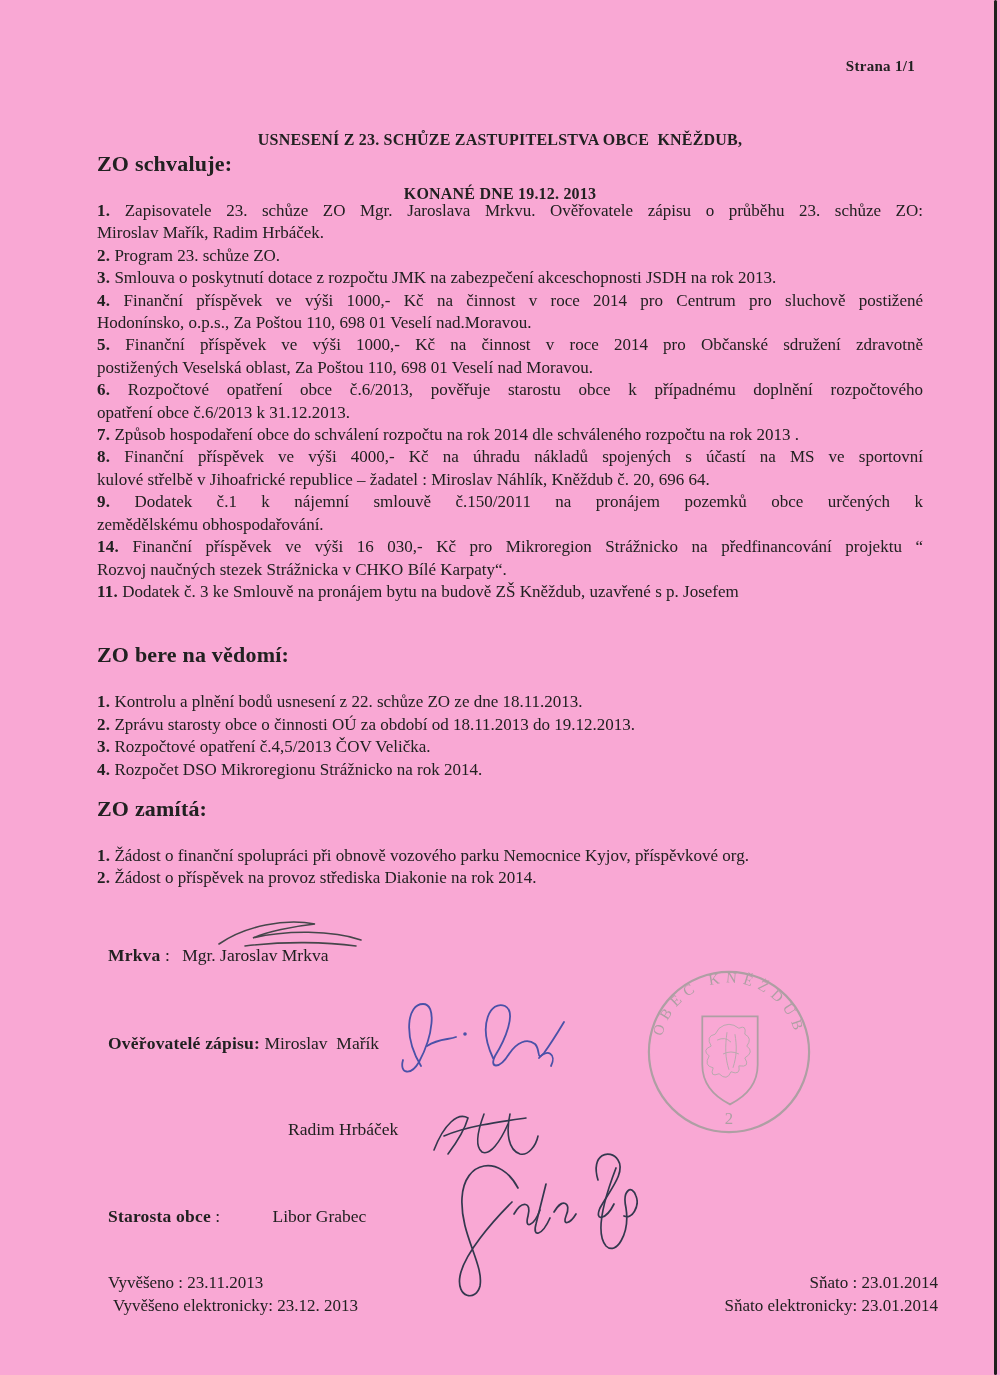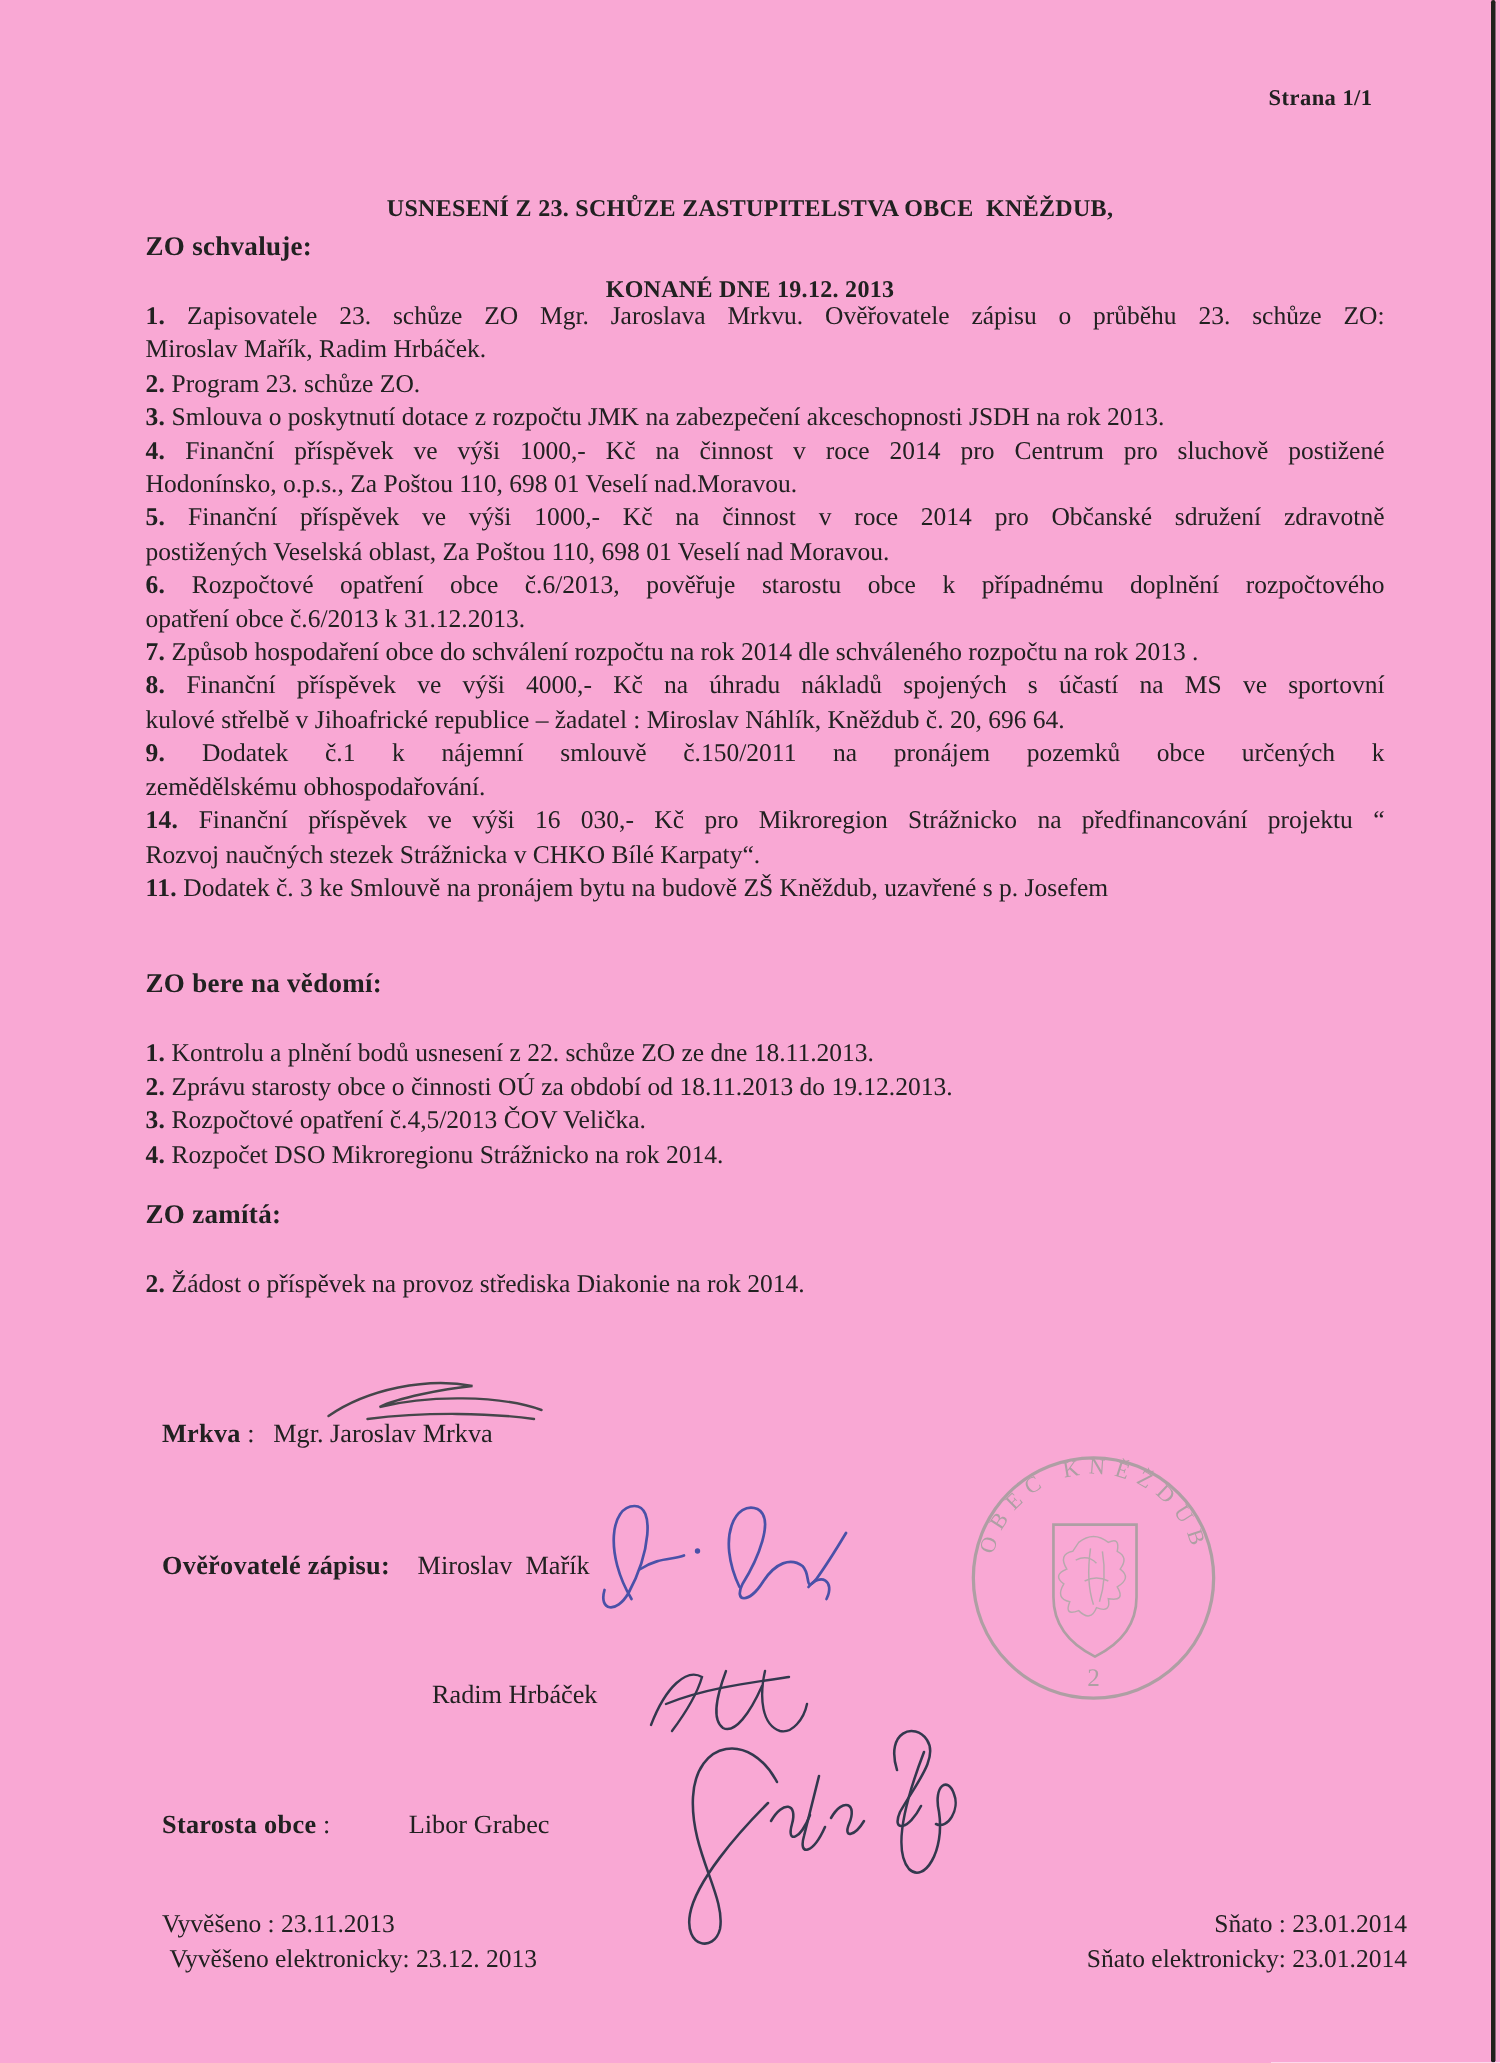--- a/index.html
+++ b/index.html
@@ -22,21 +22,21 @@
   }
   .title{
     position:absolute;top:95px;left:0;width:100%;
     text-align:center;font-weight:bold;font-size:16px;line-height:18px;
     white-space:pre-wrap;letter-spacing:.2px;
   }
   #sections{
     position:absolute;top:152px;left:97px;width:826px;
   }
   .section .heading{
-    font-weight:bold;font-size:18px;line-height:24px;margin-bottom:24px;
+    font-weight:bold;font-size:22px;line-height:24px;margin-bottom:24px;
     letter-spacing:.2px;
   }
   .section{margin-top:0;}
   #sections .section:nth-child(2){margin-top:40px;}
   #sections .section:nth-child(3){margin-top:16px;}
   .ln{
     font-size:17px;line-height:22.4px;
   }
   .ln b{letter-spacing:.2px;}
   .just{text-align:justify;text-align-last:justify;}
@@ -88,40 +88,41 @@
       </div>
       <div class="section">
         <div class="heading">ZO bere na vědomí:</div>
         <div class="ln"><b>1.</b> Kontrolu a plnění bodů usnesení z 22. schůze ZO ze dne 18.11.2013.</div>
         <div class="ln"><b>2.</b> Zprávu starosty obce o činnosti OÚ za období od 18.11.2013 do 19.12.2013.</div>
         <div class="ln"><b>3.</b> Rozpočtové opatření č.4,5/2013 ČOV Velička.</div>
         <div class="ln"><b>4.</b> Rozpočet DSO Mikroregionu Strážnicko na rok 2014.</div>
       </div>
       <div class="section">
         <div class="heading">ZO zamítá:</div>
+        <div class="ln"><b>1.</b> Žádost o finanční spolupráci při obnově vozového parku Nemocnice Kyjov, příspěvkové org.</div>
         <div class="ln"><b>2.</b> Žádost o příspěvek na provoz střediska Diakonie na rok 2014.</div>
       </div>
     </div>
 
   <div class="svgwrap" style="left:215px;top:916px">
     <svg width="150" height="36" viewBox="0 0 150 36" fill="none">
       <g stroke="#45464a" stroke-width="1.6" stroke-linecap="round" fill="none">
         <path d="M4,28 C30,10 70,2 100,8 C80,10 50,16 38,22 C70,14 118,14 146,24"></path>
         <path d="M30,30 C70,25 112,26 141,30"></path>
       </g>
     </svg>
   </div>
   <div class="sigrow" style="left:108px;top:945px">
     <span class="lbl">Mrkva</span><span> : </span>
     <span class="name" style="margin-left:8px">Mgr. Jaroslav Mrkva</span>
   </div>
 
   <div class="sigrow" style="left:108px;top:1033px">
     <span class="lbl">Ověřovatelé zápisu:</span>
-    <span class="name" style="margin-left:14px;white-space:pre">Miroslav  Mařík</span>
+    <span class="name" style="white-space:pre">Miroslav  Mařík</span>
   </div>
   <div class="svgwrap" style="left:393px;top:996px">
     <svg width="175" height="85" viewBox="0 0 175 85" fill="none">
       <g stroke="#4a51a8" stroke-width="1.8" stroke-linecap="round" fill="none">
         <path d="M28,70 C10,40 14,8 30,8 C44,8 40,40 26,66 C18,80 6,78 10,64"></path>
         <path d="M34,50 C46,42 56,44 63,41"></path>
         <circle cx="72" cy="38" r="1.8" fill="#4a51a8" stroke="none"></circle>
         <path d="M100,62 C84,28 98,4 112,10 C124,16 112,44 102,60 C96,72 106,74 116,58 C124,46 134,42 142,48 C148,54 143,66 151,57 C159,46 165,36 171,26"></path>
         <path d="M146,62 C154,52 164,58 158,70"></path>
       </g>

